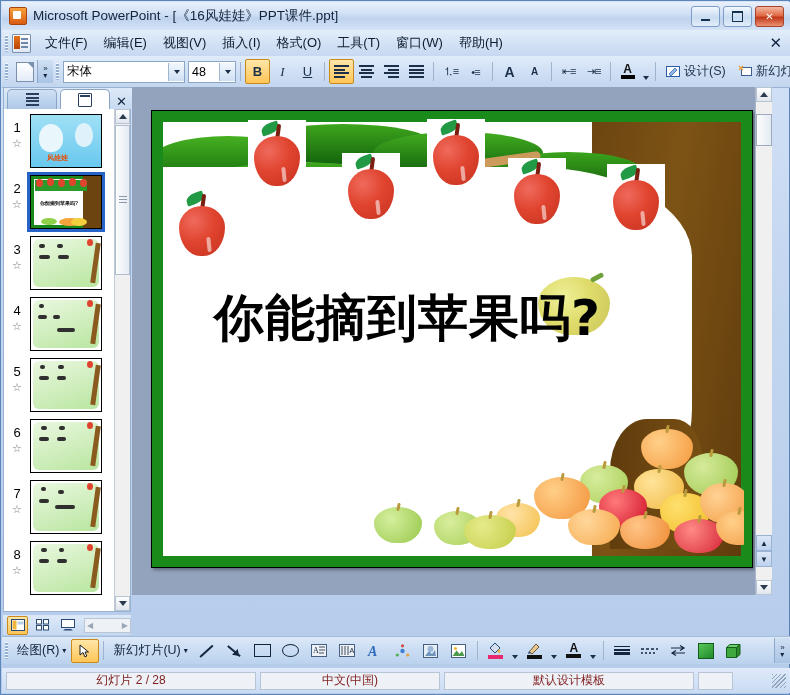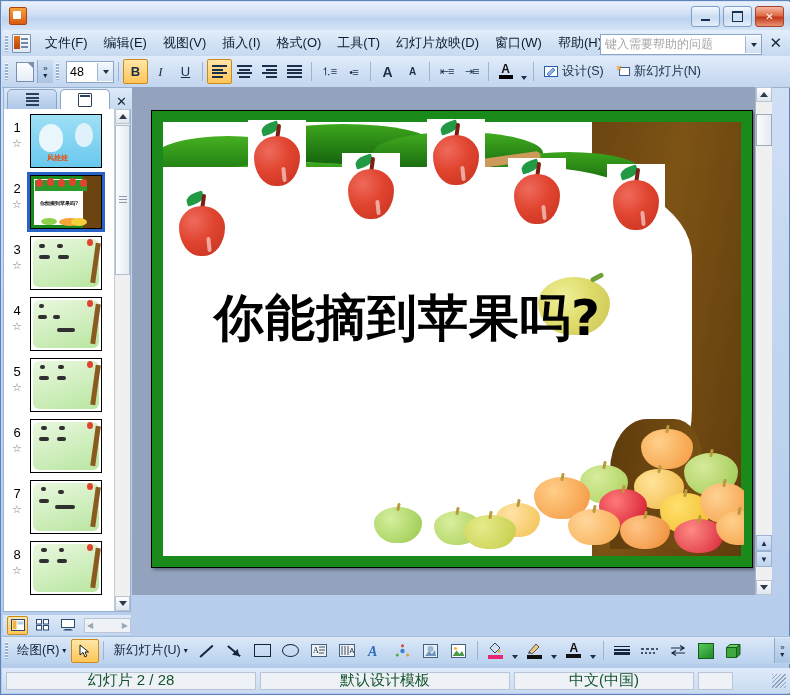--- a/index.html
+++ b/index.html
@@ -361,75 +361,75 @@
 
   
   .statusbar{
     position:absolute;left:1px;bottom:1px;width:788px;height:25px;
     background:linear-gradient(180deg,#dfeafa,#c9dbf2);
     display:flex;align-items:center;padding:0 4px;box-sizing:border-box;gap:4px;
   }
   .stcell{
     height:18px;background:#eef2f7;border:1px solid #b7c5d6;box-sizing:border-box;
     display:flex;align-items:center;justify-content:center;
-    font-size:15px;color:#14532d;
+    font-size:12px;color:#7f1d1d;
   }
   .st1{width:250px;}
   .st2{width:250px;}
   .st3{width:180px;}
   .st4{width:35px;}
   .resz{
     margin-left:auto;width:14px;height:14px;
     background:repeating-linear-gradient(135deg,#8fa3bb 0 1px,transparent 1px 3px);
   }
 </style>
 </head>
 <body>
 
 <div class="app">
 
   <div class="titlebar">
     <div class="appicon"></div>
+    <div class="ttl">Microsoft PowerPoint - [《16风娃娃》PPT课件.ppt]</div>
     <div class="winbtns">
       <div class="winbtn mini">
           <i></i>
         </div>
       <div class="winbtn maxi">
           <i></i>
         </div>
       <div class="winbtn close">✕</div>
     </div>
   </div>
 
   <div class="menubar">
     <div class="grip"></div>
     <div class="menudocicon"></div>
     <div class="menu">文件(F)</div>
     <div class="menu">编辑(E)</div>
     <div class="menu">视图(V)</div>
     <div class="menu">插入(I)</div>
     <div class="menu">格式(O)</div>
     <div class="menu">工具(T)</div>
-    <div class="menu">幻灯片放映(D)</div>
     <div class="menu">窗口(W)</div>
     <div class="menu">帮助(H)</div>
-    <div class="askbox">
-      <span>键入需要帮助的问题</span>
-      <div class="arw"></div>
-    </div>
     <div class="menuclose">✕</div>
   </div>
 
   <div class="toolbar">
     <div class="grip"></div>
     <div class="tbtn">
         <div class="docicon"></div>
       </div>
     <div class="ovf" style="margin-left:0;height:23px;">»<br>▾</div>
     <div class="grip"></div>
+    <div class="fontsel">
+      <span>宋体</span>
+      <div class="selarw"></div>
+    </div>
     <div class="fontsel sizesel" style="margin-left:3px;">
       <span>48</span>
       <div class="selarw"></div>
     </div>
     <div class="sep"></div>
     <div class="tbtn on">
         <b>B</b>
       </div>
     <div class="tbtn">
         <i style="font-family:'Liberation Serif',serif;">I</i>
@@ -910,19 +910,19 @@
           <path d="M0.5 3.5 H10.5 V13.5 H0.5 Z" fill="#3fa93f" stroke="#14601a"></path>
           <path d="M0.5 3.5 L4 0.5 H14 L10.5 3.5 Z" fill="#6fd06f" stroke="#14601a"></path>
           <path d="M10.5 3.5 L14 0.5 V10.5 L10.5 13.5 Z" fill="#2b8a2b" stroke="#14601a"></path>
         </svg>
     </div>
     <div class="ovf">»<br>▾</div>
   </div>
 
   <div class="statusbar">
     <div class="stcell st1">幻灯片 2 / 28</div>
+    <div class="stcell st3">中文(中国)</div>
     <div class="stcell st2">默认设计模板</div>
-    <div class="stcell st3">中文(中国)</div>
     <div class="stcell st4"></div>
     <div class="resz"></div>
   </div>
 
 </div>
 
 </body></html>

